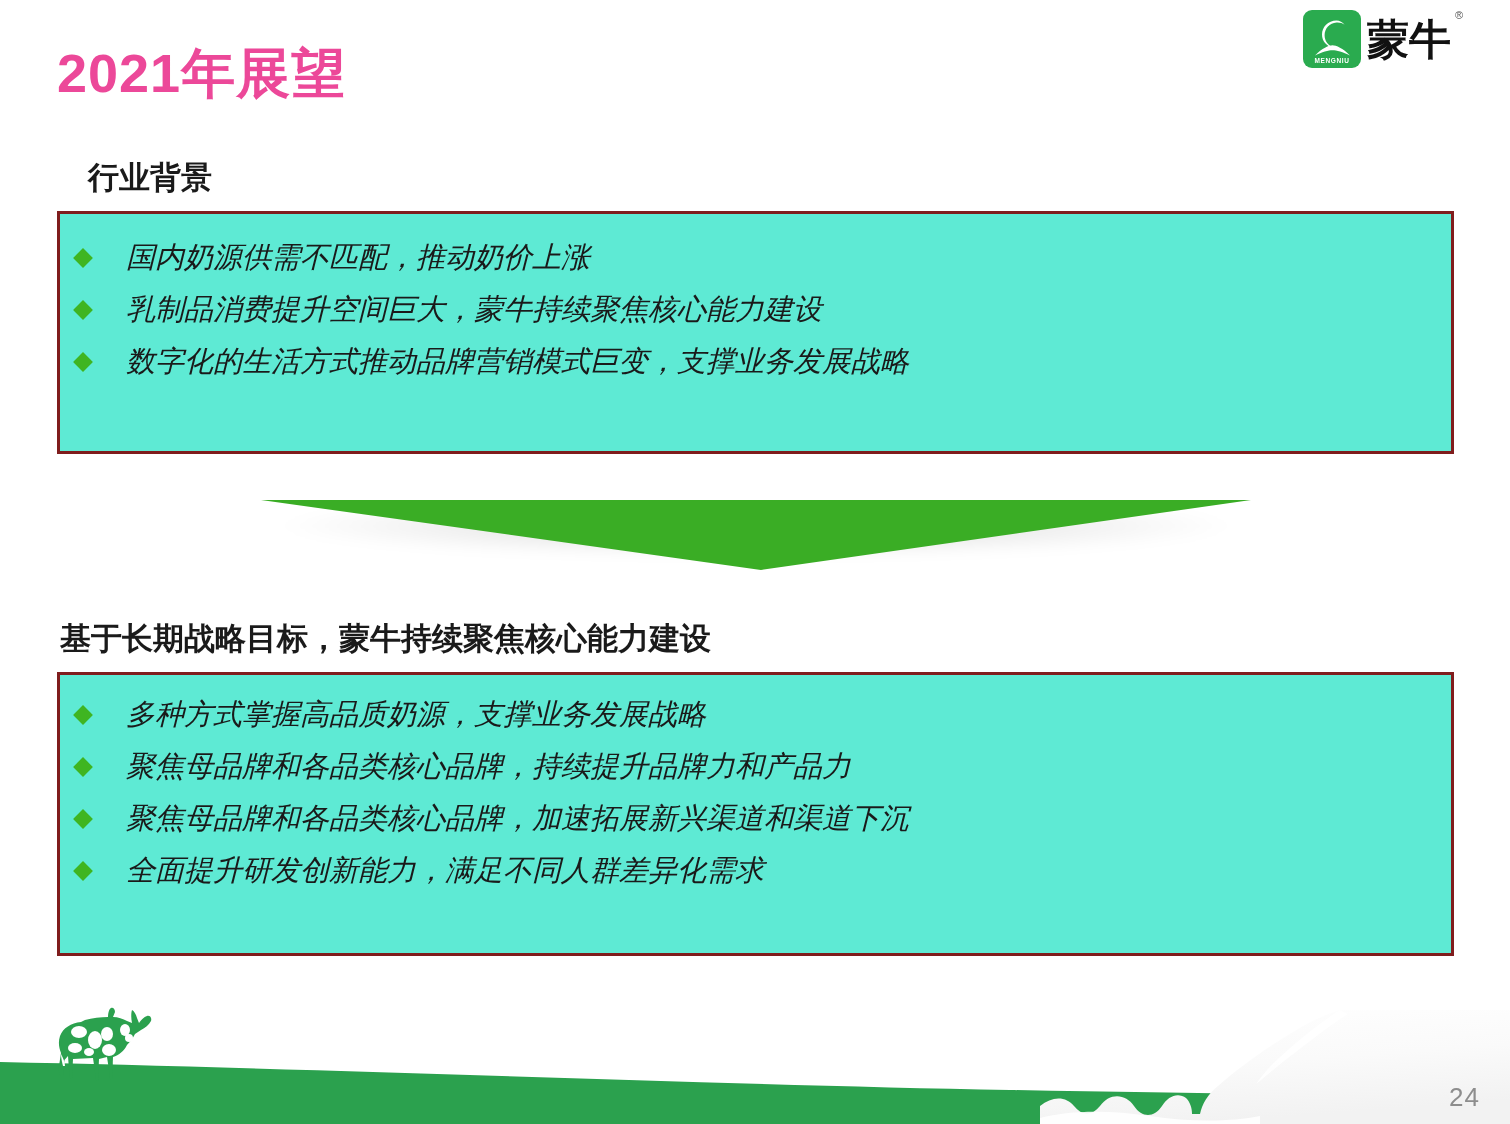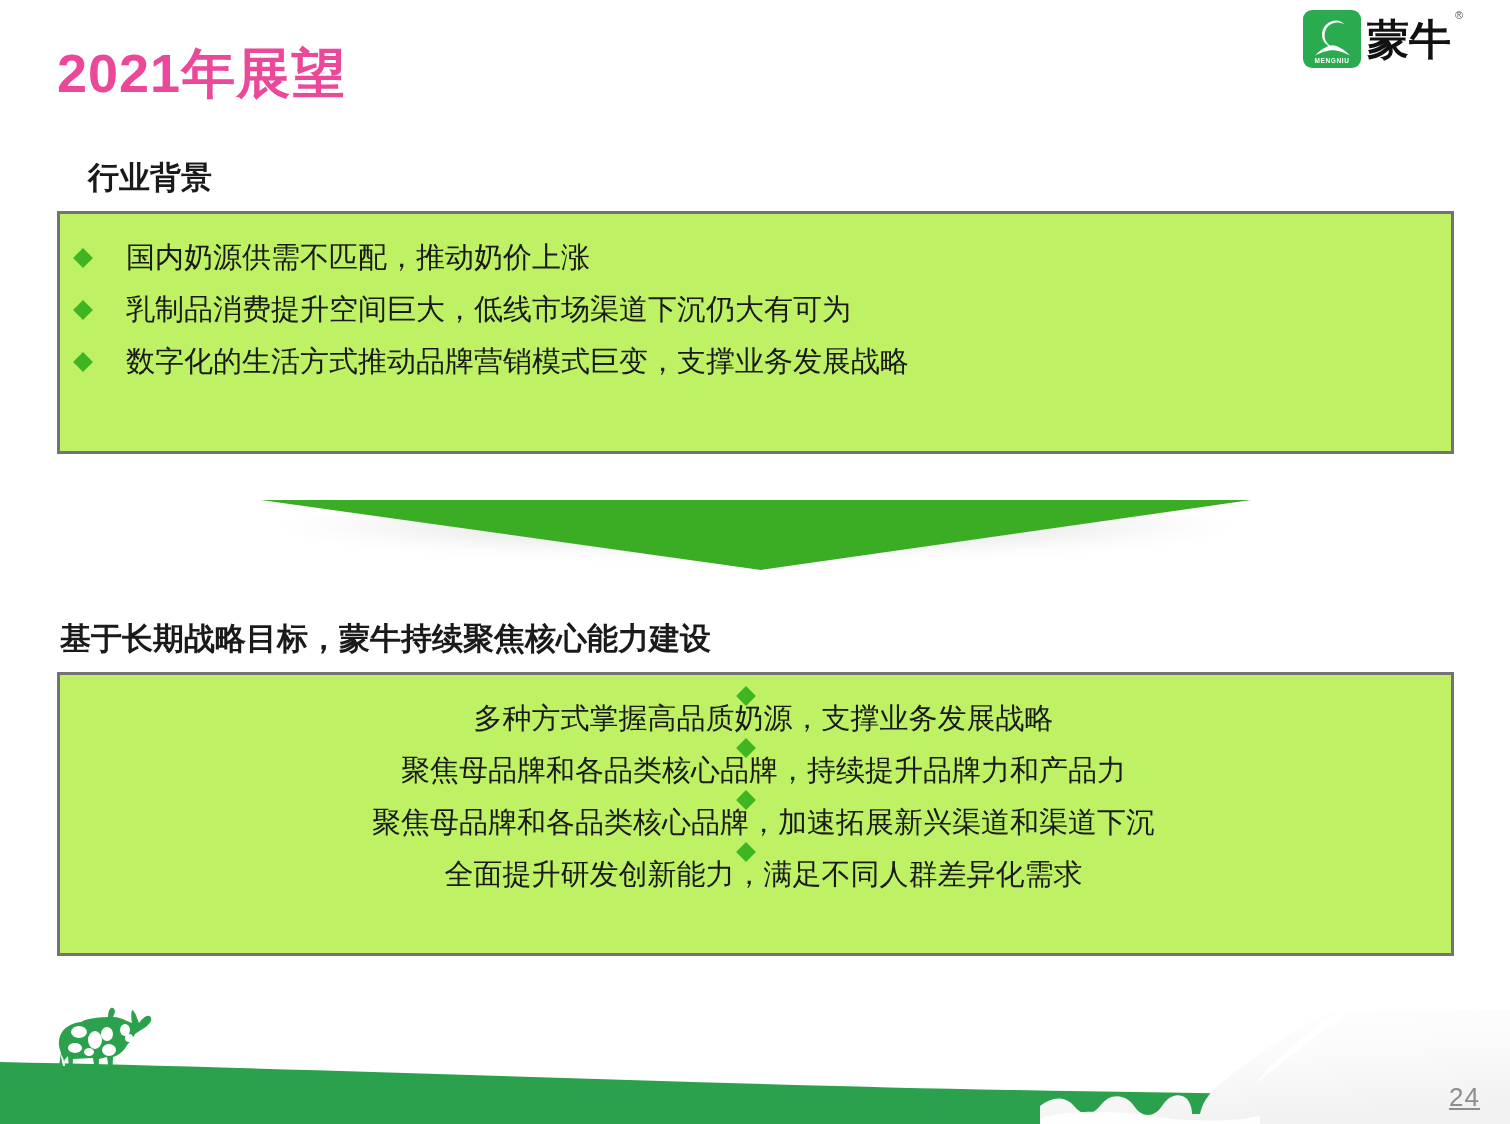--- a/index.html
+++ b/index.html
@@ -70,23 +70,24 @@
     font-weight: bold;
     color: #1a1a1a;
     white-space: nowrap;
   }
   #heading-1 { left: 60px; top: 157px; margin-left: 28px; }
   #heading-2 { left: 60px; top: 618px; }
 
   
   .bullet-box {
     position: absolute;
-    border: 3px solid #737373;
-    background: #bef264;
+    border: 3px solid #7f1d1d;
+    background: #5eead4;
     box-sizing: border-box;
+    font-style: italic;
   }
   #box-1 {
     left: 57px;
     top: 211px;
     width: 1397px;
     height: 243px;
     padding-top: 18px;
   }
   #box-2 {
     left: 57px;
@@ -95,21 +96,21 @@
     height: 284px;
     padding-top: 14px;
   }
   .bullet-row {
     display: flex;
     align-items: center;
     height: 52px;
     padding-left: 16px;
   }
   #box-1 .bullet-row { height: 52px; }
-  #box-2 .bullet-row { height: 52px; flex-direction: column; }
+  #box-2 .bullet-row { height: 52px; }
   .bullet-marker {
     width: 14px;
     height: 14px;
     background: #3fb521;
     transform: rotate(45deg);
     flex: 0 0 auto;
     margin-right: 36px;
   }
   .bullet-text {
     font-size: 29px;
@@ -175,21 +176,20 @@
     width: 470px;
     height: 114px;
   }
   #page-number {
     position: absolute;
     right: 30px;
     top: 1082px;
     font-size: 26px;
     color: #8d8d8d;
     letter-spacing: 1px;
-    text-decoration: underline;
   }
 </style>
 </head>
 <body>
 
 <div id="slide">
 
   <div id="logo">
     <div id="logo-mark">
       <svg width="58" height="58" viewBox="0 0 58 58">
@@ -210,21 +210,21 @@
 
   <div id="heading-1" class="section-heading">行业背景</div>
 
   <div id="box-1" class="bullet-box">
     <div class="bullet-row">
       <span class="bullet-marker"></span>
       <span class="bullet-text">国内奶源供需不匹配，推动奶价上涨</span>
     </div>
     <div class="bullet-row">
       <span class="bullet-marker"></span>
-      <span class="bullet-text">乳制品消费提升空间巨大，低线市场渠道下沉仍大有可为</span>
+      <span class="bullet-text">乳制品消费提升空间巨大，蒙牛持续聚焦核心能力建设</span>
     </div>
     <div class="bullet-row">
       <span class="bullet-marker"></span>
       <span class="bullet-text">数字化的生活方式推动品牌营销模式巨变，支撑业务发展战略</span>
     </div>
   </div>
 
   <div id="arrow-wrap">
     <div id="arrow-shadow"></div>
     <div id="arrow-shape"></div>

